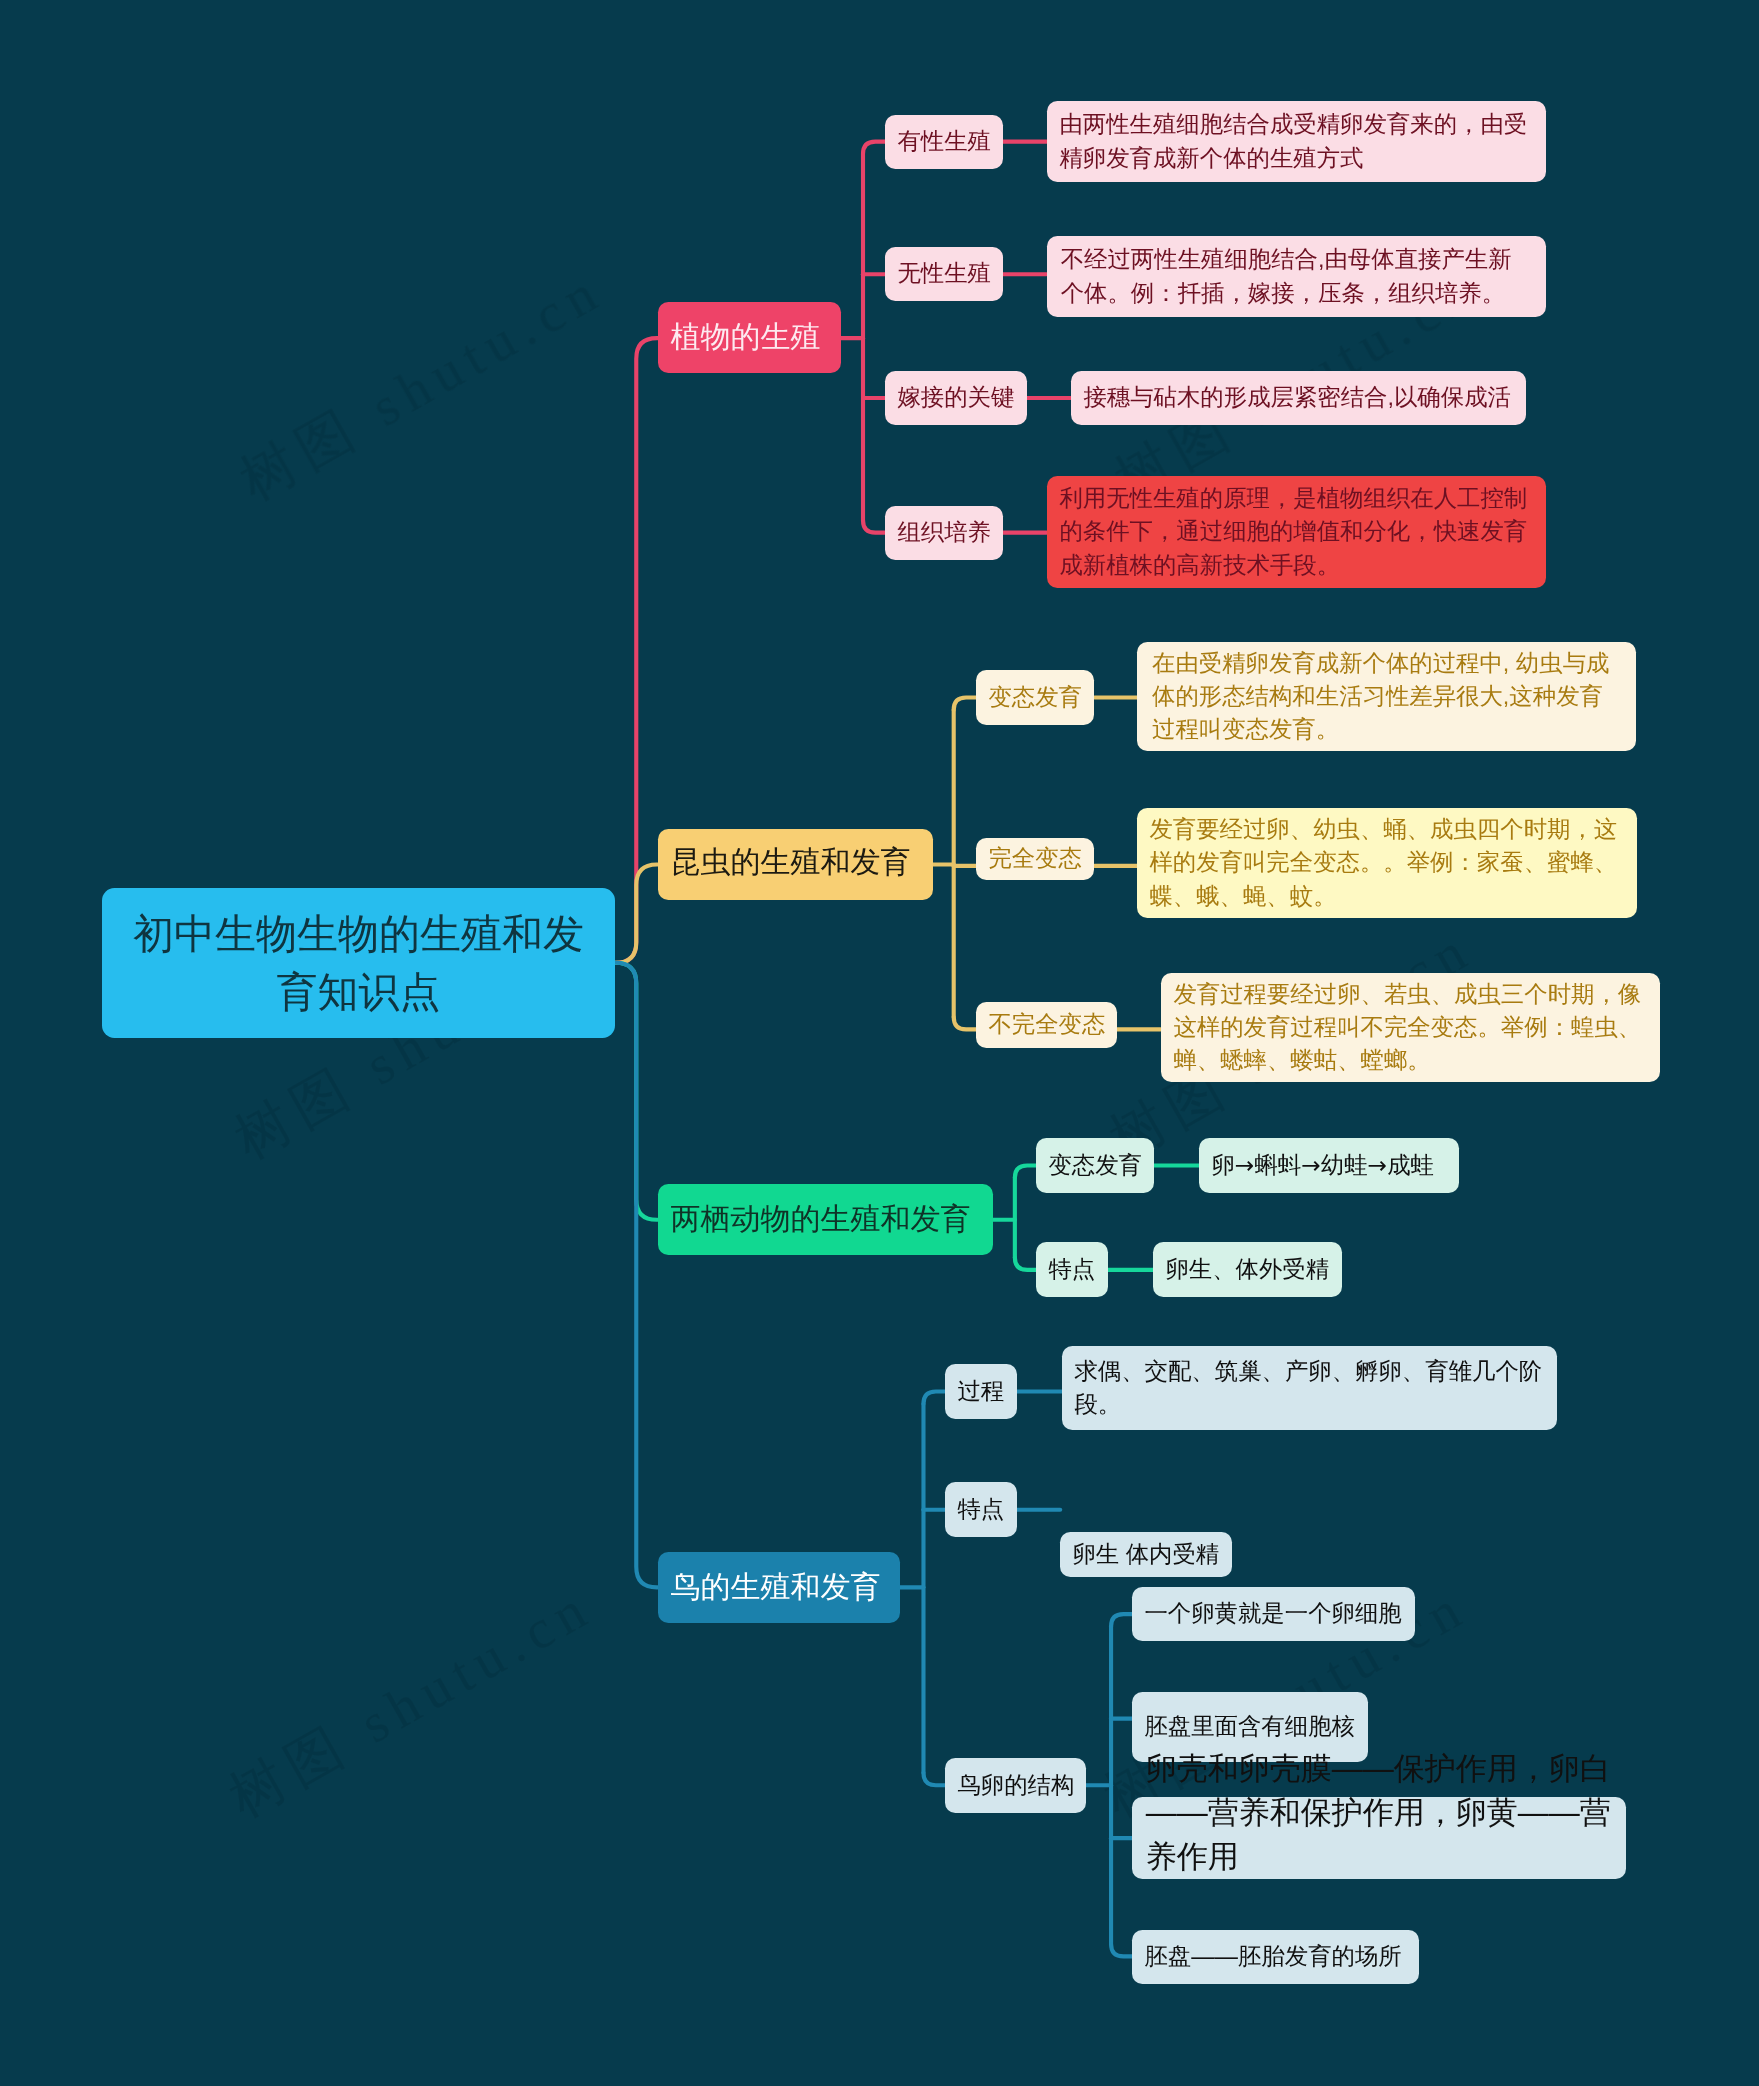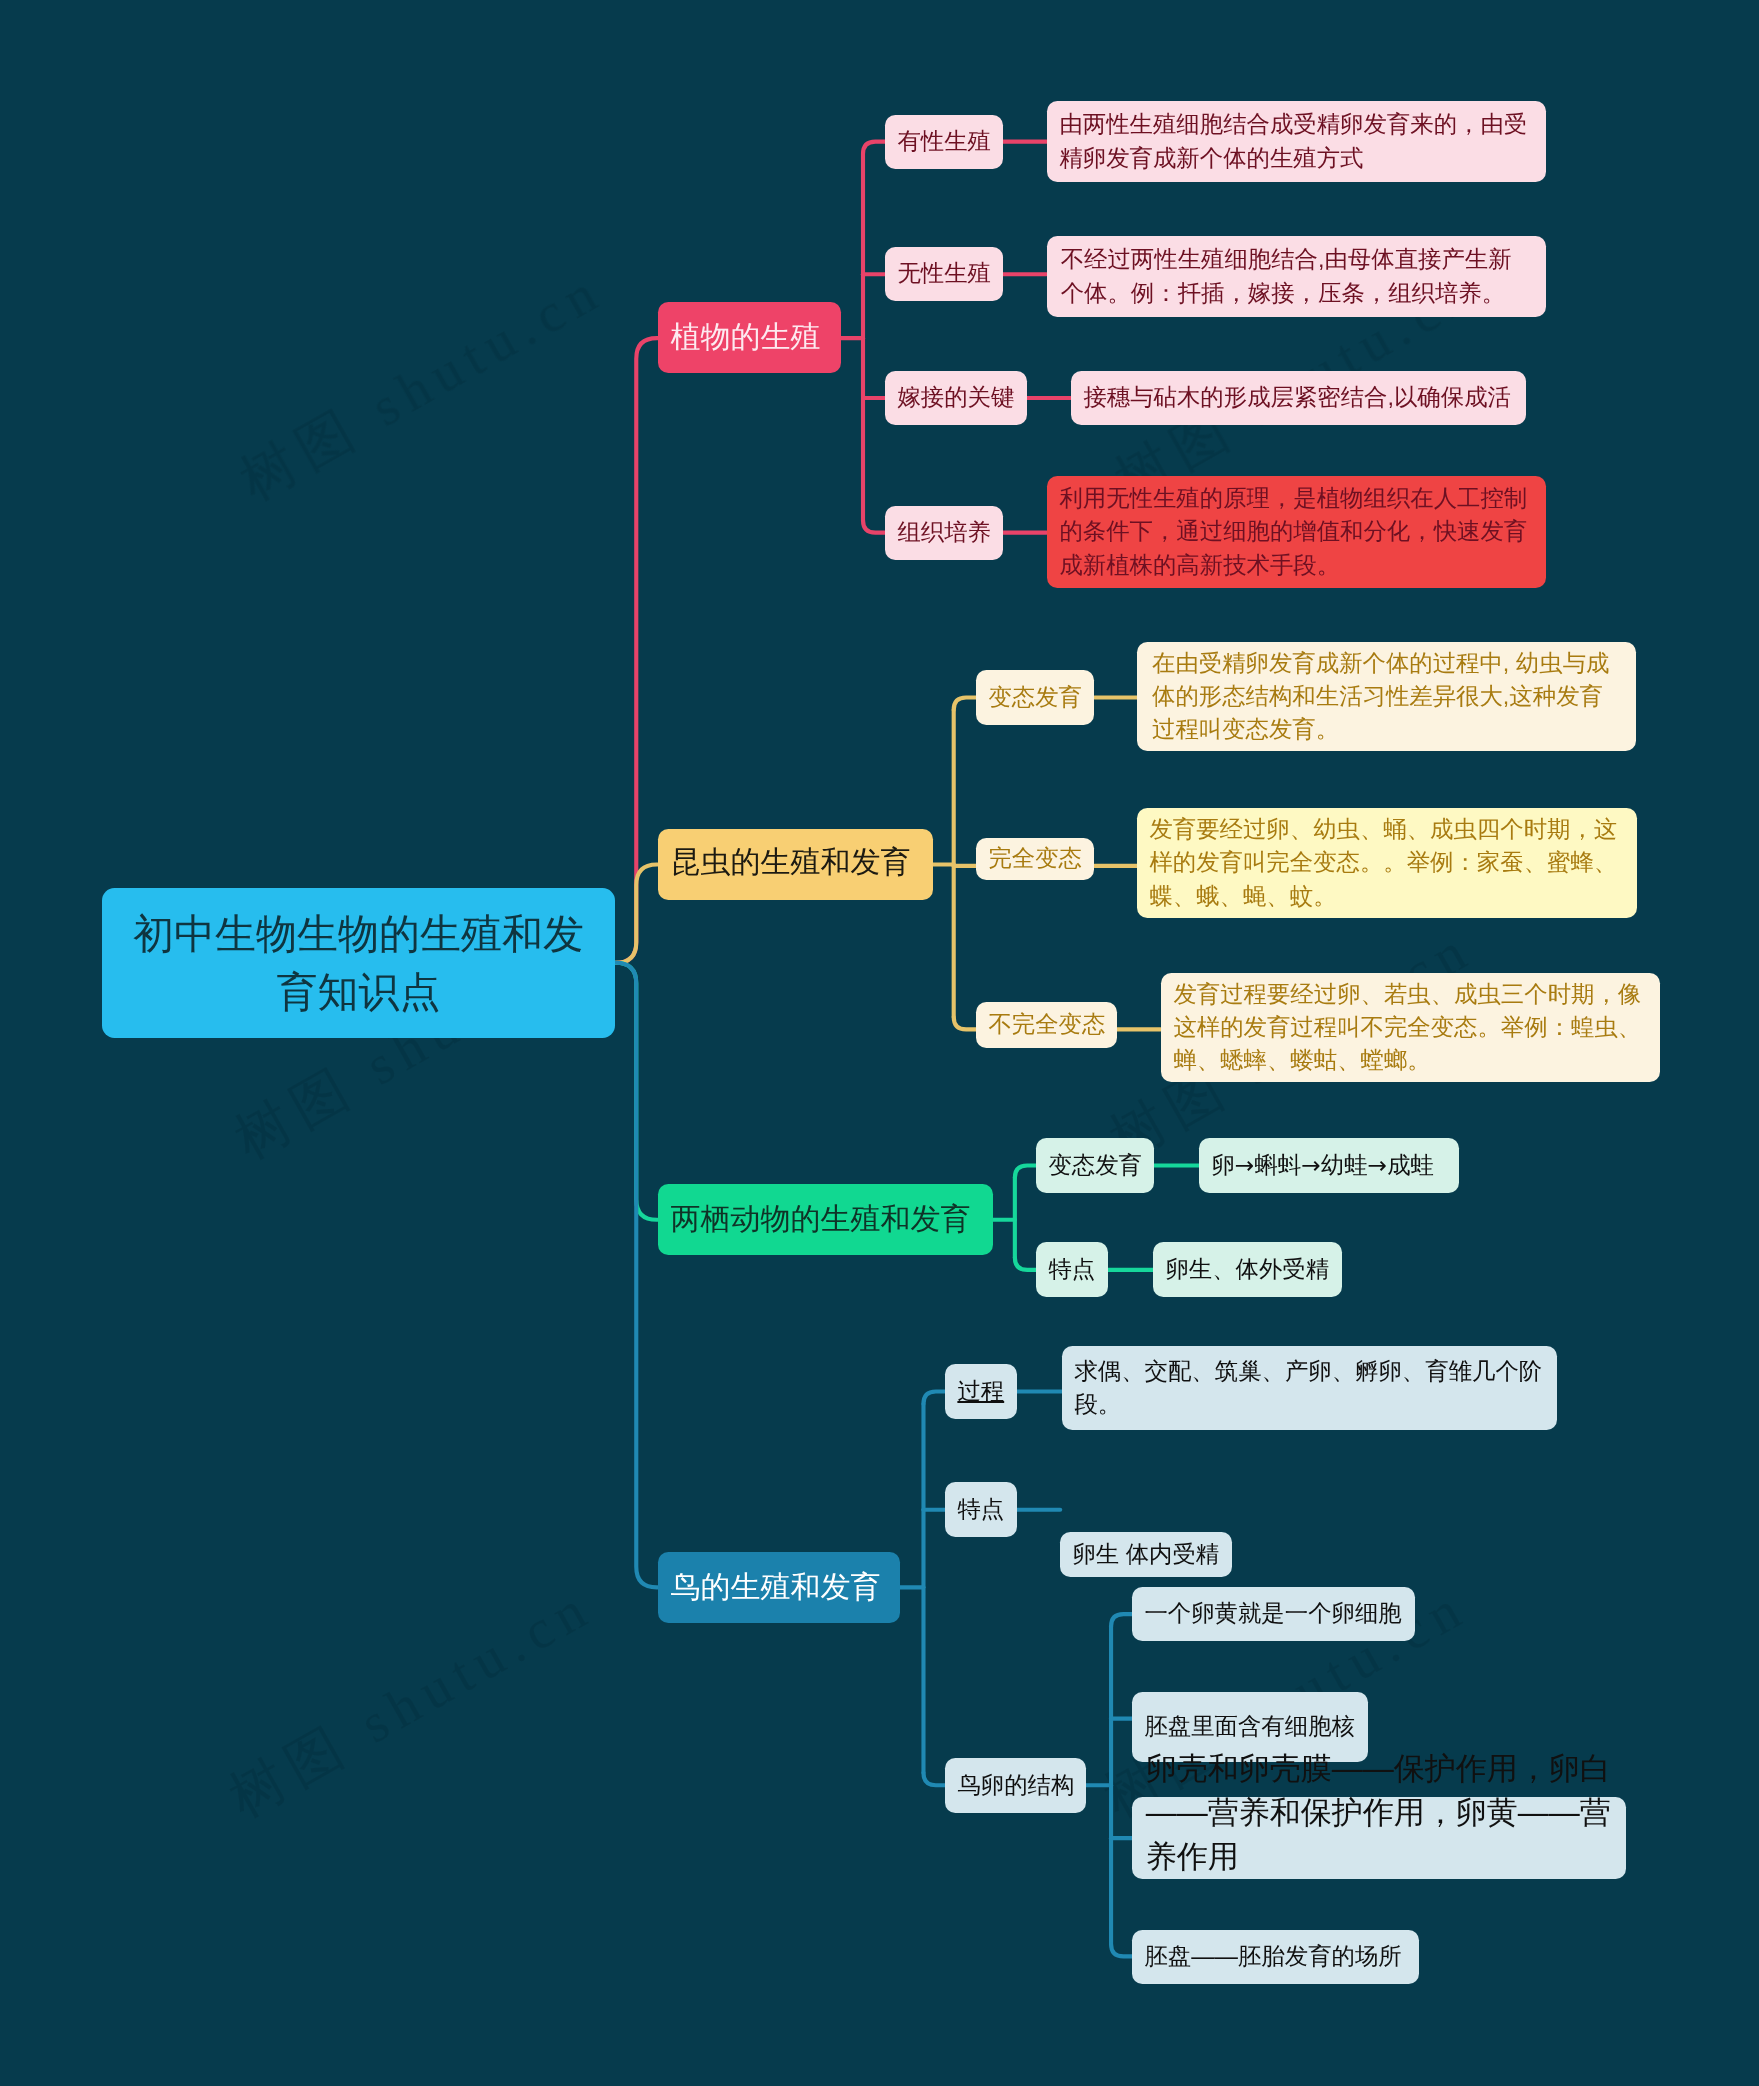--- a/index.html
+++ b/index.html
@@ -172,21 +172,21 @@
       </div>
       <div class="node lbl" style="left: 1036px; top: 1242px; width: 72px; height: 55px; font-size: 23.4px; background: rgb(214, 242, 232); color: rgb(16, 16, 16); padding: 0px 12.4px;">
         <span>特点</span>
       </div>
       <div class="node txt" style="left: 1153px; top: 1242px; width: 189px; height: 55px; font-size: 23.4px; background: rgb(214, 242, 232); color: rgb(16, 16, 16); padding: 0px 12.4px;">
         <span>卵生、体外受精</span>
       </div>
       <div class="node lbl" style="left: 658px; top: 1552px; width: 242px; height: 71px; font-size: 30px; background: rgb(27, 129, 172); color: rgb(255, 255, 255); padding: 0px 12.4px;">
         <span>鸟的生殖和发育</span>
       </div>
-      <div class="node lbl" style="left: 945px; top: 1364px; width: 72px; height: 55px; font-size: 23.4px; background: rgb(212, 230, 237); color: rgb(16, 16, 16); padding: 0px 12.4px; text-decoration: underline;">
+      <div class="node lbl" style="left: 945px; top: 1364px; width: 72px; height: 55px; font-size: 23.4px; background: rgb(212, 230, 237); color: rgb(16, 16, 16); padding: 0px 12.4px;">
         <span>过程</span>
       </div>
       <div class="node txt" style="left: 1062px; top: 1346px; width: 495px; height: 84px; font-size: 23.4px; background: rgb(212, 230, 237); color: rgb(16, 16, 16); padding: 0px 12.4px;">
         <span>求偶、交配、筑巢、产卵、孵卵、育雏几个阶段。</span>
       </div>
       <div class="node lbl" style="left: 945px; top: 1482px; width: 72px; height: 55px; font-size: 23.4px; background: rgb(212, 230, 237); color: rgb(16, 16, 16); padding: 0px 12.4px;">
         <span>特点</span>
       </div>
       <div class="node txt" style="left: 1060px; top: 1532px; width: 172px; height: 45px; font-size: 23.4px; background: rgb(212, 230, 237); color: rgb(16, 16, 16); padding: 0px 12.4px;">
         <span>卵生 体内受精</span>

